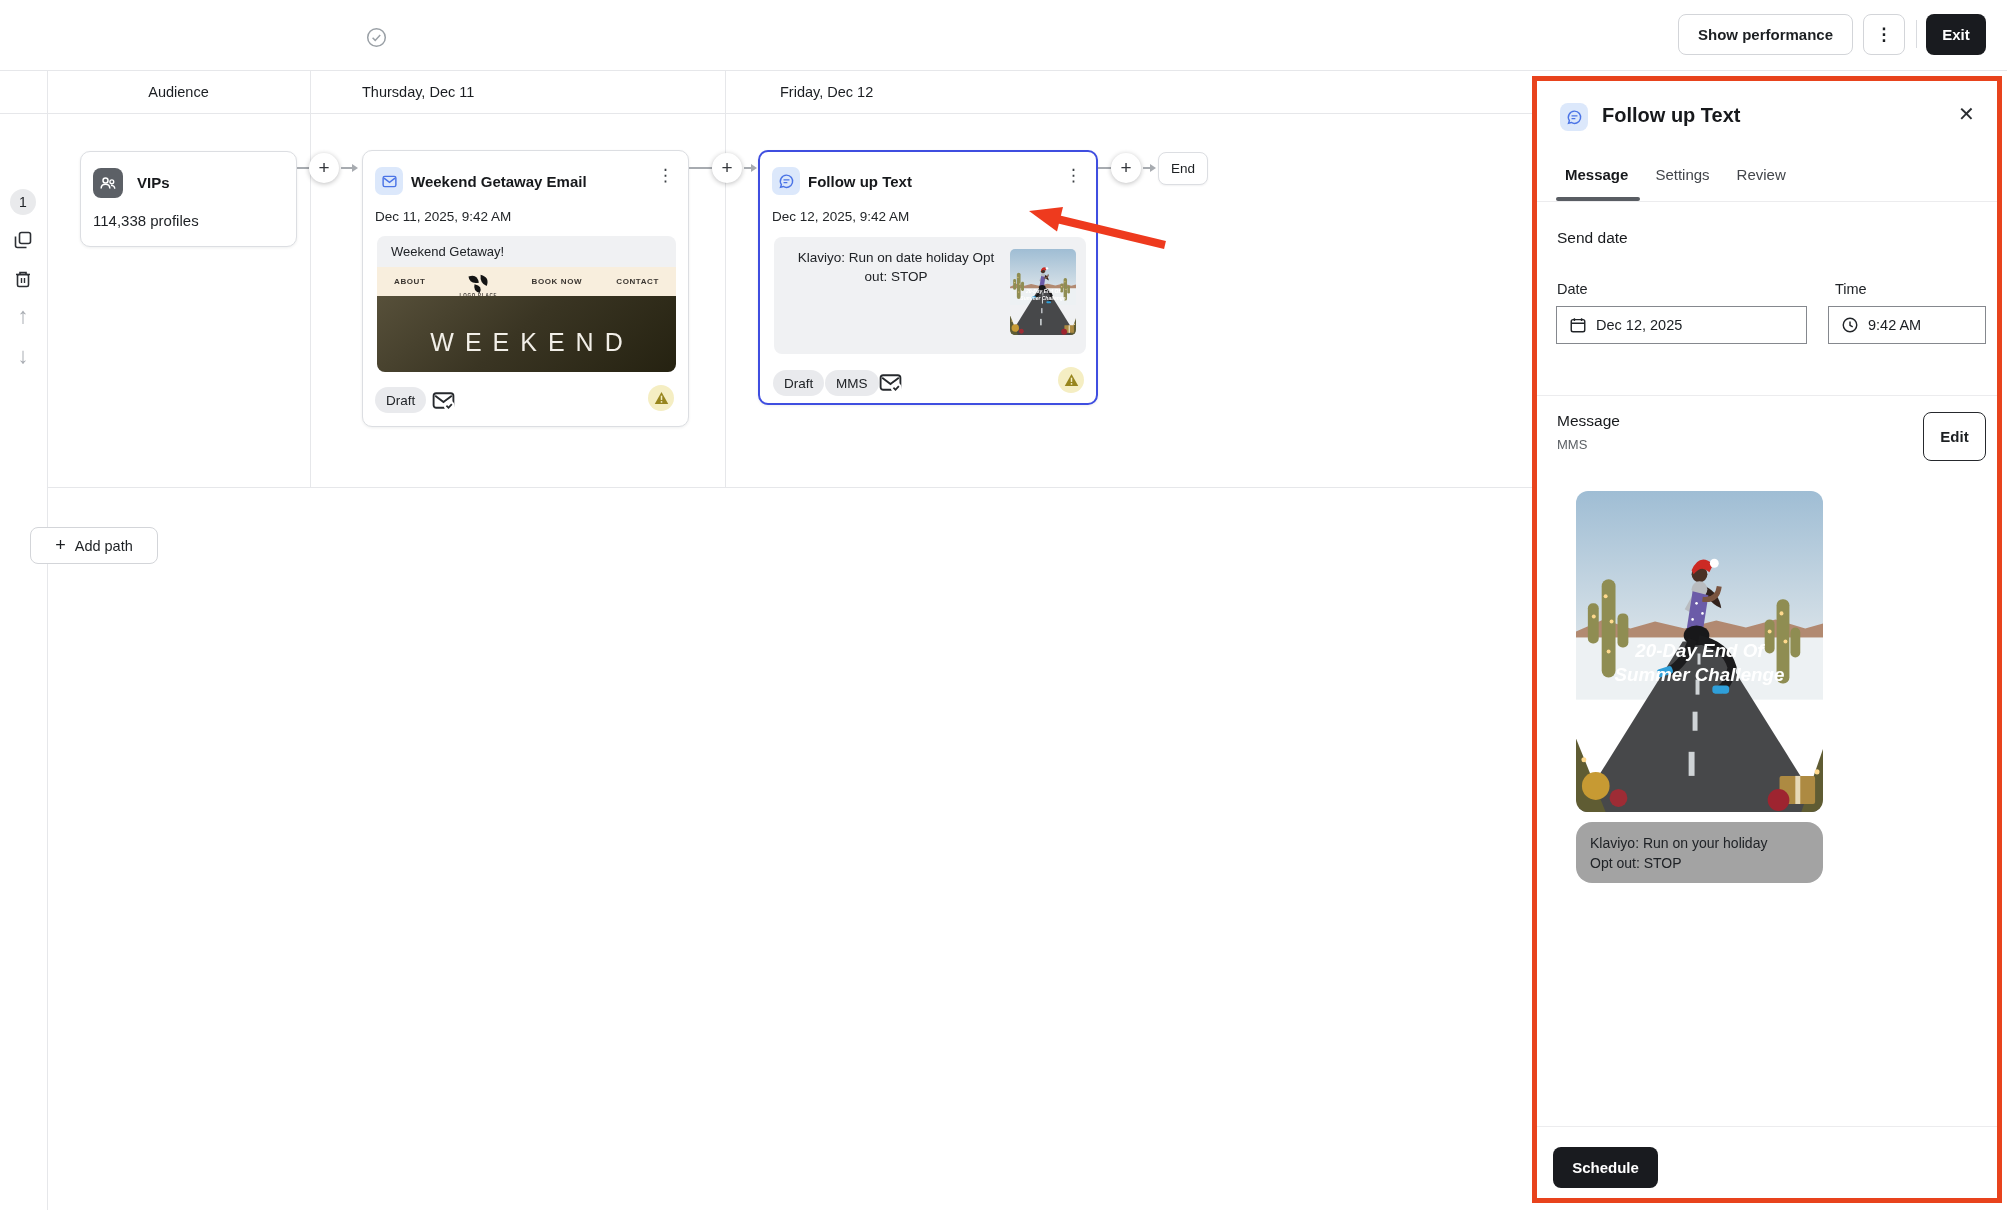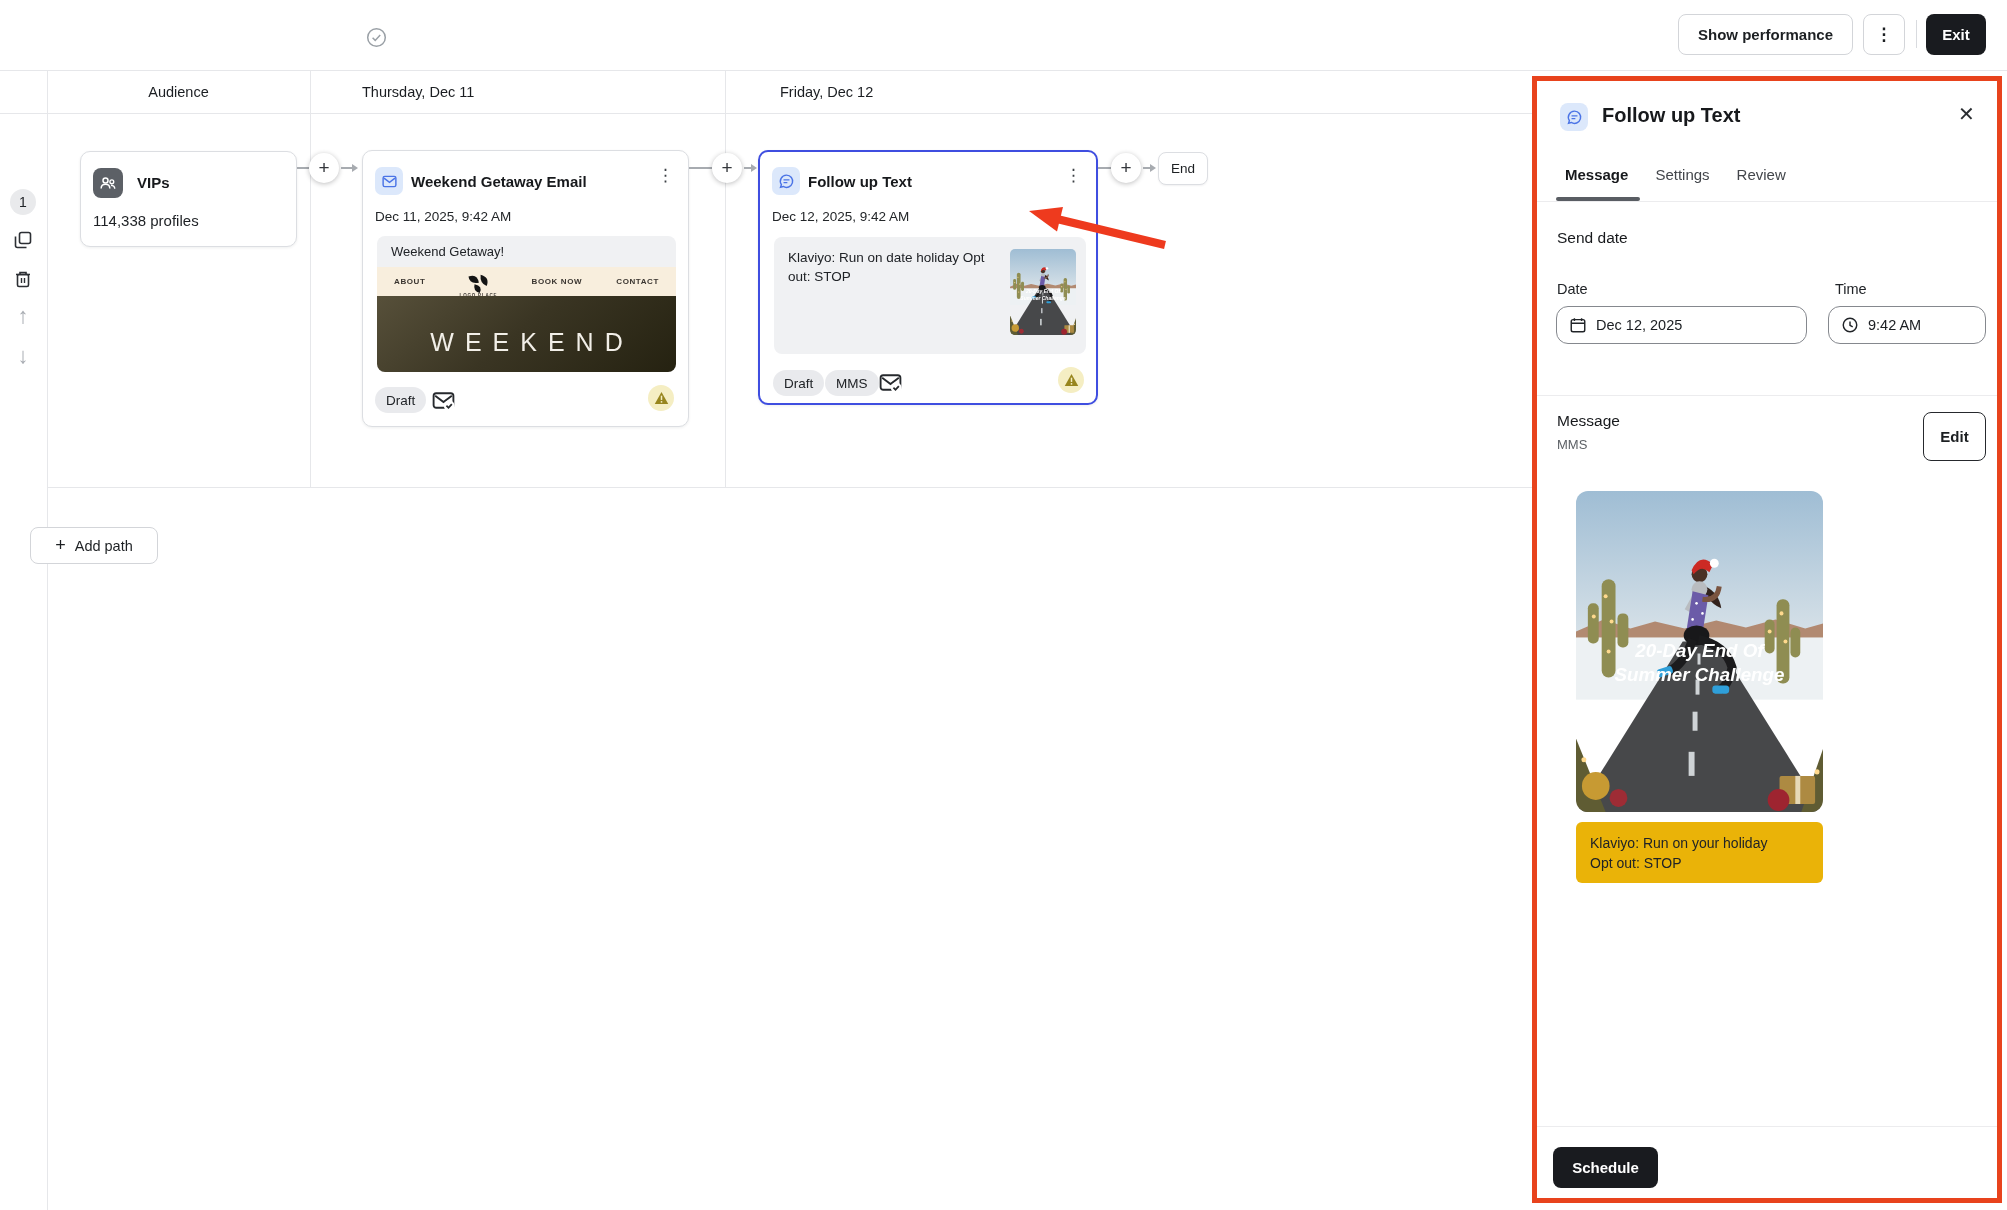--- a/index.html
+++ b/index.html
@@ -4,34 +4,34 @@
 <style>
   html,body{margin:0;padding:0;background:#fff;}
   body{font-family:"Liberation Sans",sans-serif;color:#17191c;-webkit-font-smoothing:antialiased;}
   .stage{position:relative;width:2007px;height:1210px;background:#fff;overflow:hidden;}
   .abs{position:absolute;}
   .hline{position:absolute;height:1px;background:#e6e7ea;}
   .vline{position:absolute;width:1px;background:#e6e7ea;}
   .btn{display:flex;align-items:center;justify-content:center;border:1px solid #d3d5d9;border-radius:8px;background:#fff;
        font-size:15px;font-weight:600;color:#1d2023;cursor:pointer;box-sizing:border-box;}
   .btn.dark{background:#191b1f;color:#fff;border:none;}
-  .card{position:absolute;background:#fff;border:1px solid #dcdee2;border-radius:10px;box-shadow:0 1px 3px rgba(20,22,26,.07);box-sizing:border-box;}
+  .card{position:absolute;background:#fff;border:1px solid #dcdee2;border-radius:10px;box-shadow:0 1px 3px rgba(20,22,26,.07);box-sizing:border-box;text-align:center;}
   .chip{position:absolute;display:flex;align-items:center;justify-content:center;border-radius:7px;}
   .pill{position:absolute;display:inline-flex;align-items:center;justify-content:center;background:#e9eaed;border-radius:13px;
         height:26px;padding:0 11px;font-size:13.5px;color:#212428;}
   .kebab{position:absolute;font-size:17px;color:#3c4045;cursor:pointer;line-height:1;}
   .plusbtn{position:absolute;width:30px;height:30px;border-radius:50%;background:#fff;box-shadow:0 1px 5px rgba(20,22,26,.28);
            display:flex;align-items:center;justify-content:center;font-size:19px;color:#34373c;cursor:pointer;}
   .connline{position:absolute;height:1.5px;background:#a7abb0;}
   .connarrow{position:absolute;width:0;height:0;border-top:4px solid transparent;border-bottom:4px solid transparent;border-left:6px solid #a7abb0;}
   .warn{position:absolute;width:26px;height:26px;border-radius:50%;background:#f5eec3;display:flex;align-items:center;justify-content:center;}
   .colhead{position:absolute;top:70px;height:43px;display:flex;align-items:center;font-size:14.5px;font-weight:500;color:#1b1e22;}
   .tab{font-size:15px;color:#43464b;cursor:pointer;}
   .tab.active{color:#17191c;font-weight:600;}
-  .input{position:absolute;display:flex;align-items:center;gap:9px;border:1px solid #85888e;border-radius:12px;background:#fff;
+  .input{position:absolute;display:flex;align-items:center;gap:9px;border:1px solid #85888e;border-radius:0;background:#fff;
          padding:0 12px;font-size:14.5px;color:#1b1e22;height:38px;box-sizing:border-box;cursor:pointer;}
   .railicon{position:absolute;left:12px;width:22px;height:22px;display:flex;align-items:center;justify-content:center;cursor:pointer;}
   .sectionhead{position:absolute;font-size:15.5px;font-weight:400;color:#17191c;}
   .fieldlabel{position:absolute;font-size:14.5px;color:#212428;}
 </style>
 </head>
 <body>
 
 <div class="stage">
 
@@ -370,21 +370,21 @@
       <circle cx="244" cy="280" r="2.5" fill="#ffd98d"></circle>
         <circle cx="238" cy="302" r="2.5" fill="#ffd98d"></circle>
       <rect x="206" y="284" width="36" height="28" rx="2" fill="#ad8a42"></rect>
       <rect x="222" y="284" width="5" height="28" fill="#e6d9b8"></rect>
       <circle cx="205" cy="308" r="11" fill="#9e2430"></circle>
       <text x="125" y="165" text-anchor="middle" font-size="19" font-style="italic" font-weight="bold" fill="#ffffff">20-Day End Of</text>
       <text x="125" y="189" text-anchor="middle" font-size="19" font-style="italic" font-weight="bold" fill="#ffffff">Summer Challenge</text>
     </svg>
   </div>
 
-  <div class="abs" style="left:1576px;top:822px;width:247px;height:61px;background:#eab308;border-radius:6px;box-sizing:border-box;padding:11px 14px;z-index:5;">
+  <div class="abs" style="left:1576px;top:822px;width:247px;height:61px;background:#a3a3a3;border-radius:16px;box-sizing:border-box;padding:11px 14px;z-index:5;">
     <div style="font-size:14px;line-height:20px;color:#202327;">Klaviyo: Run on your holiday</div>
     <div style="font-size:14px;line-height:20px;color:#202327;">Opt out: STOP</div>
   </div>
 
   <div class="hline" style="left:1537px;top:1126px;width:460px;background:#ececee;z-index:5;"></div>
   <div class="btn dark abs" style="left:1553px;top:1147px;width:105px;height:41px;z-index:5;">Schedule</div>
 
   <div class="abs" style="left:1532px;top:76px;width:470px;height:1127px;border:5px solid #e8431d;box-sizing:border-box;pointer-events:none;z-index:50;"></div>
 
 </div>

